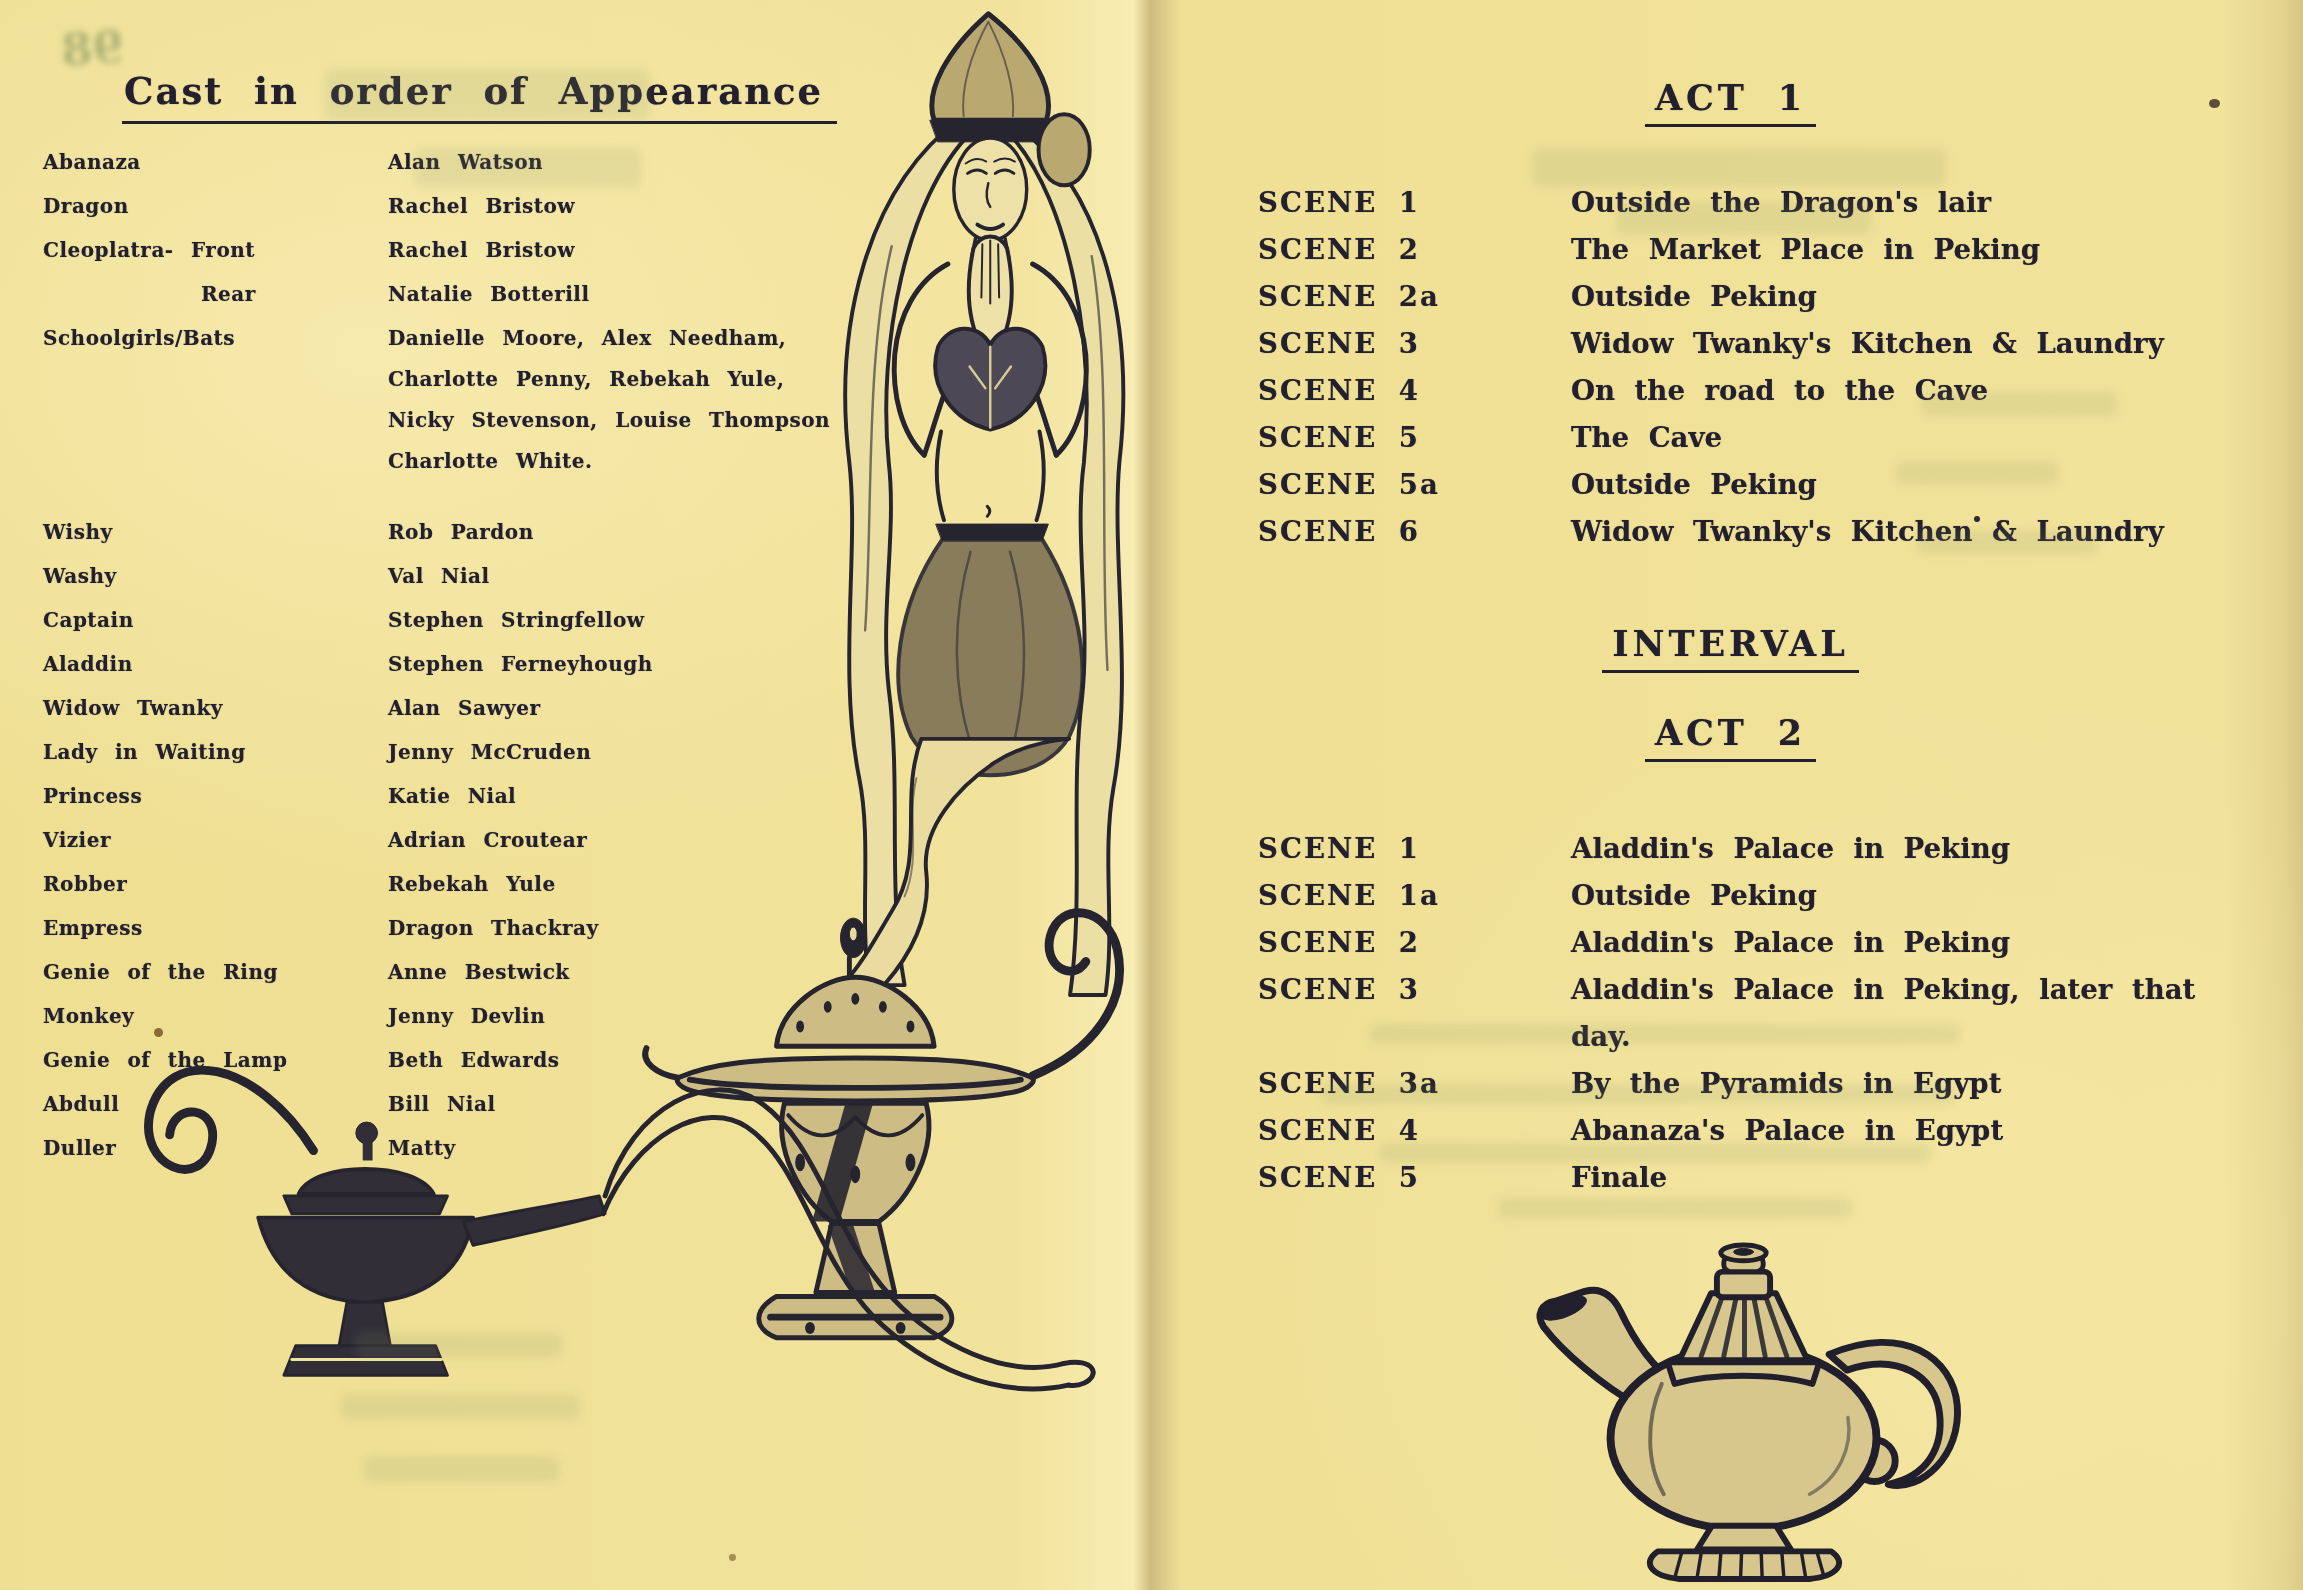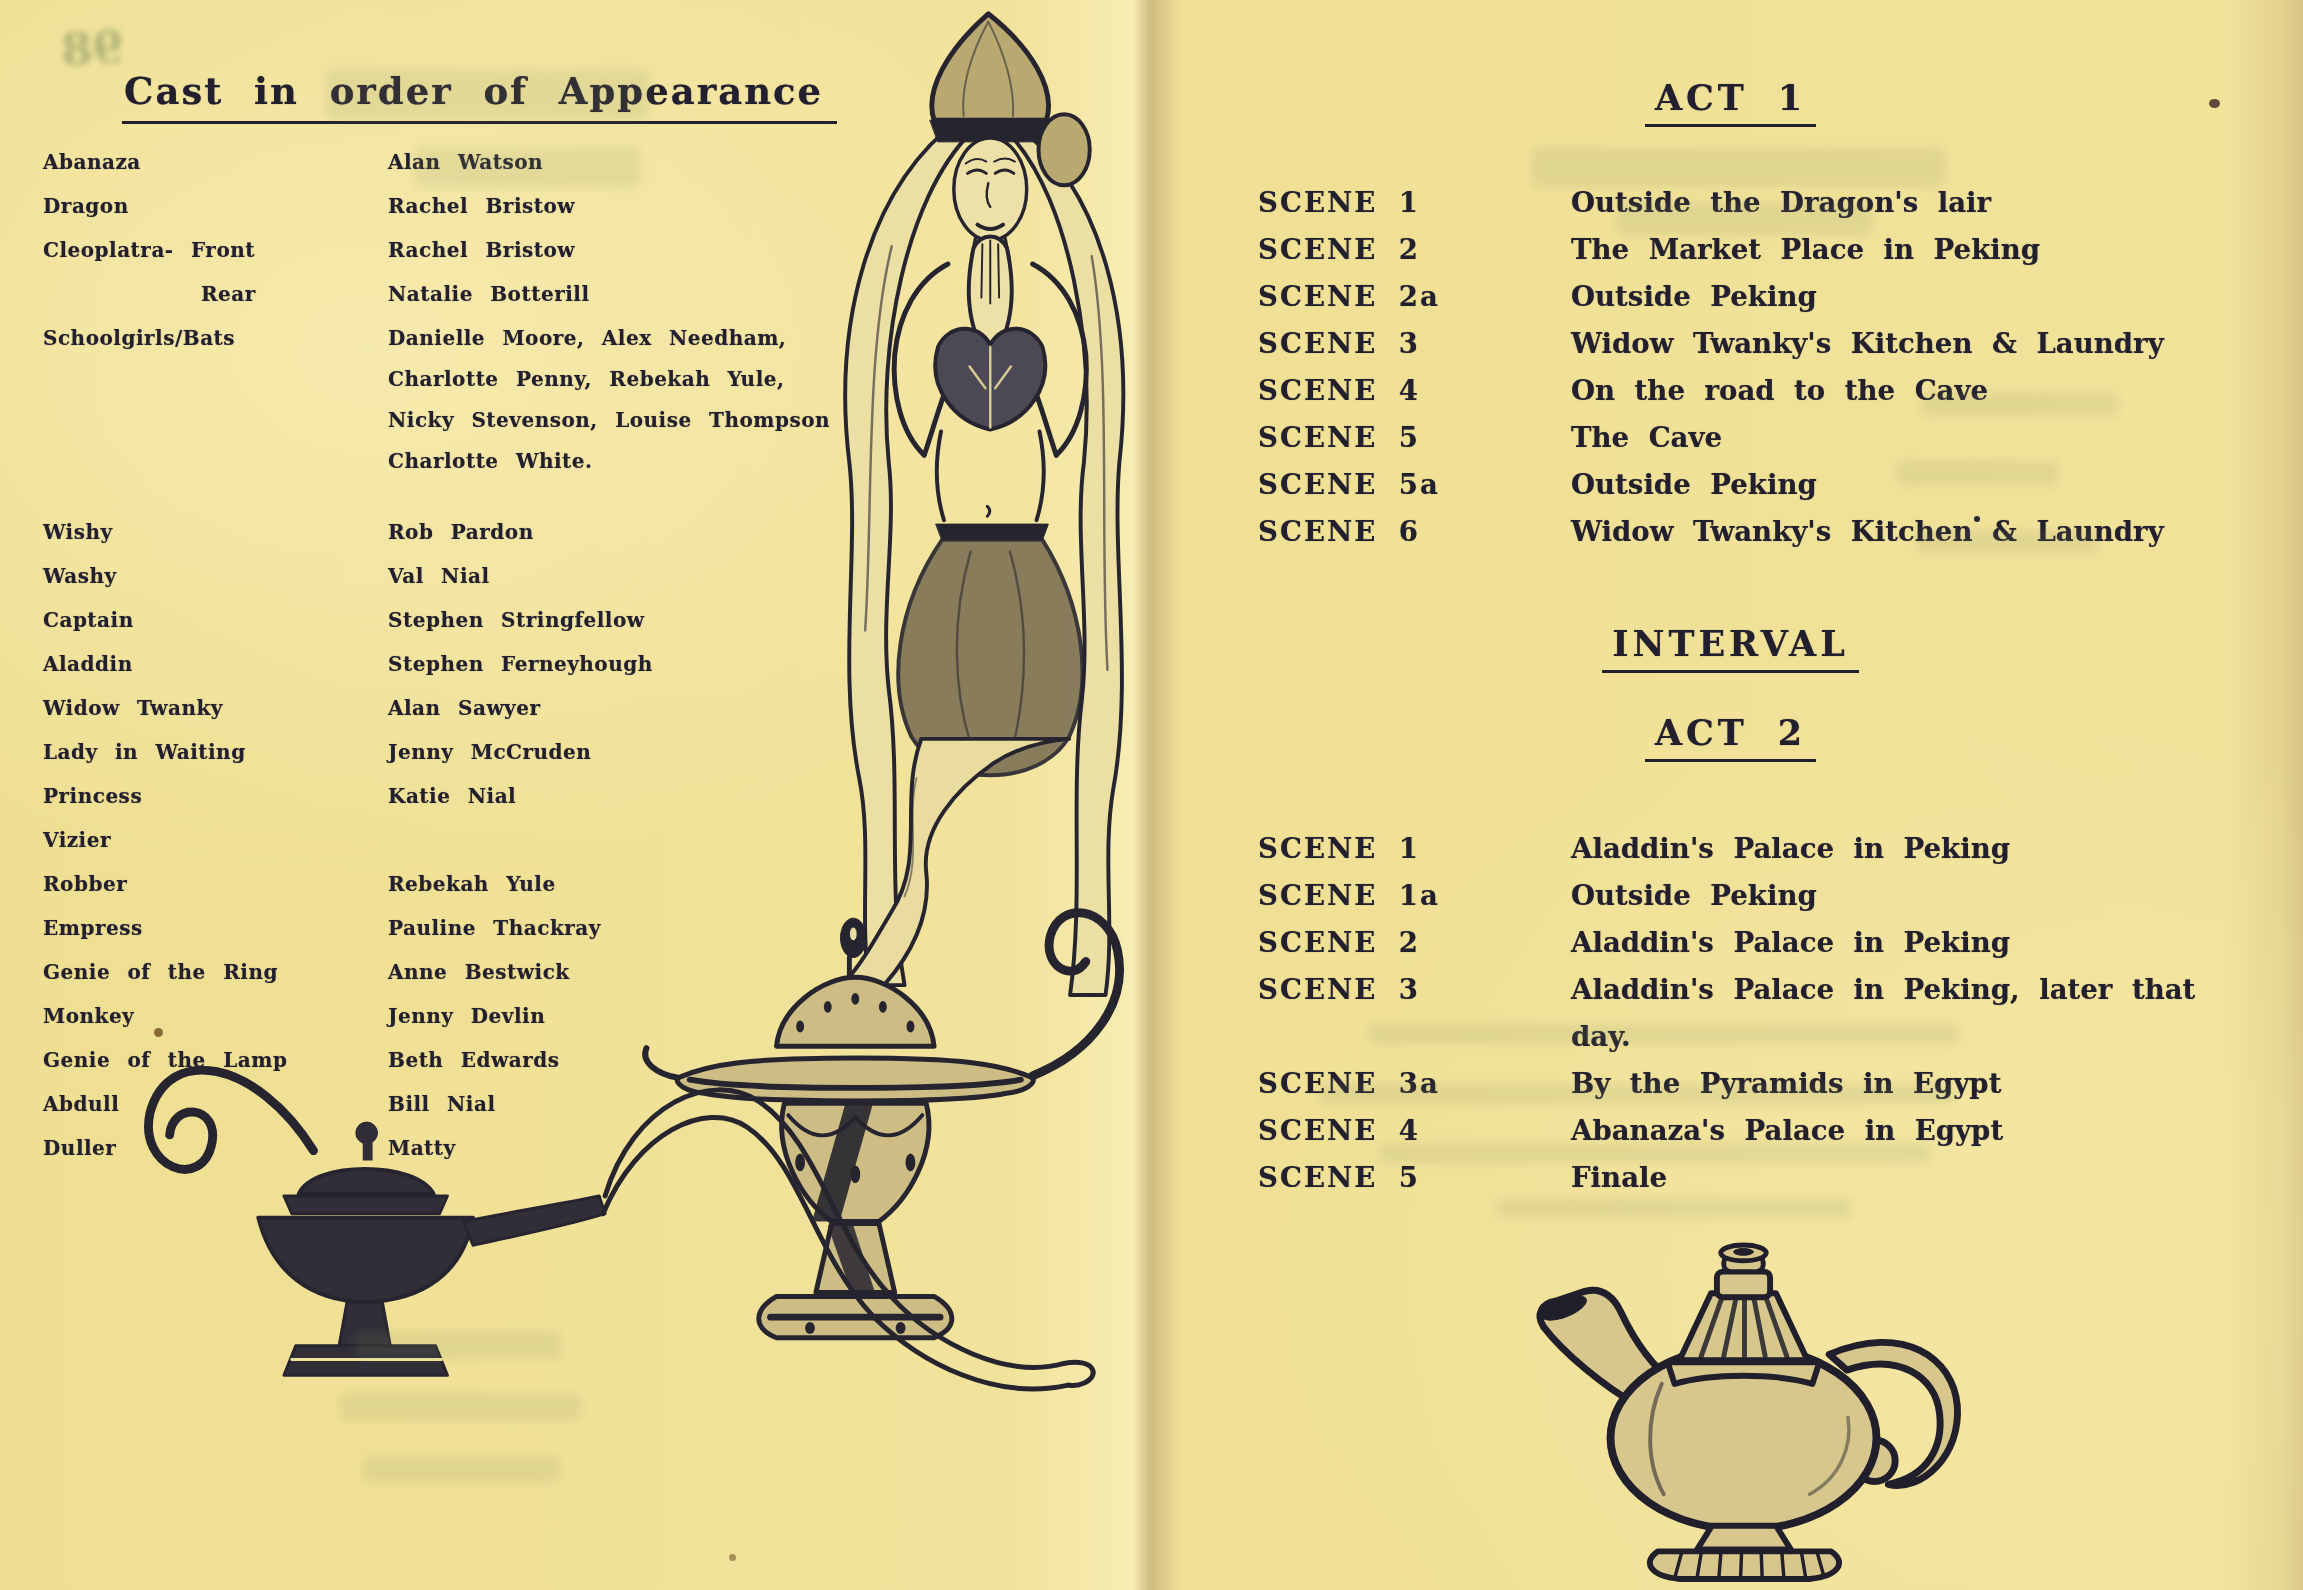--- a/index.html
+++ b/index.html
@@ -103,28 +103,29 @@
       <div class="cast-row">
           <span class="role">Lady in Waiting</span>
           <span class="performer">Jenny McCruden</span>
         </div>
       <div class="cast-row">
           <span class="role">Princess</span>
           <span class="performer">Katie Nial</span>
         </div>
       <div class="cast-row">
           <span class="role">Vizier</span>
+          <span class="performer">Adrian Croutear</span>
         </div>
       <div class="cast-row">
           <span class="role">Robber</span>
           <span class="performer">Rebekah Yule</span>
         </div>
       <div class="cast-row">
           <span class="role">Empress</span>
-          <span class="performer">Pauline Thackray</span>
+          <span class="performer">Dragon Thackray</span>
         </div>
       <div class="cast-row">
           <span class="role">Genie of the Ring</span>
           <span class="performer">Anne Bestwick</span>
         </div>
       <div class="cast-row">
           <span class="role">Monkey</span>
           <span class="performer">Jenny Devlin</span>
         </div>
       <div class="cast-row">

